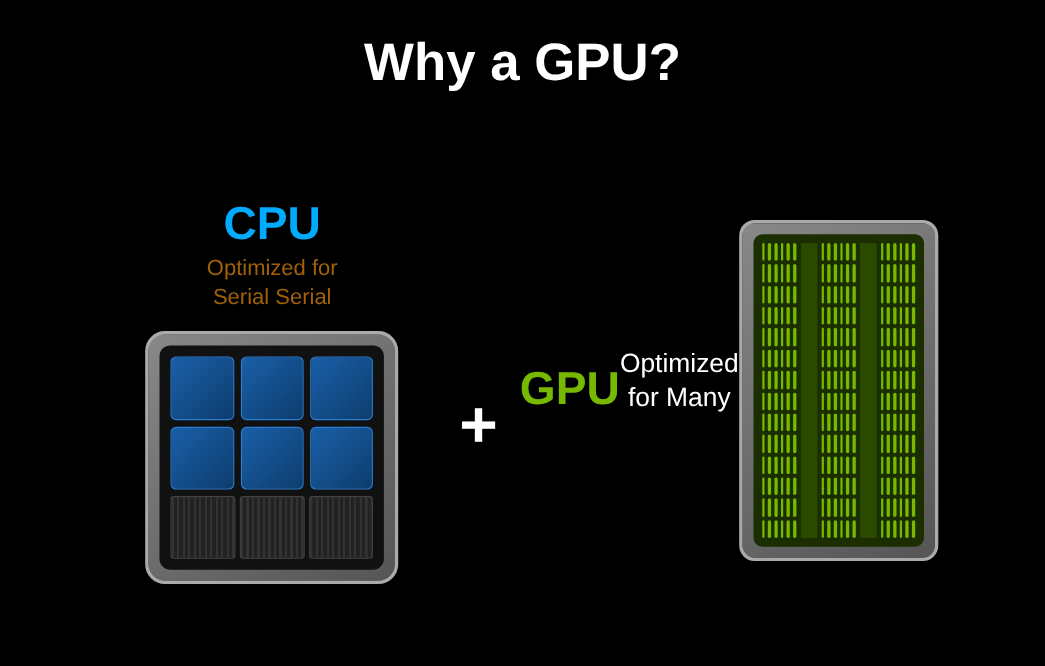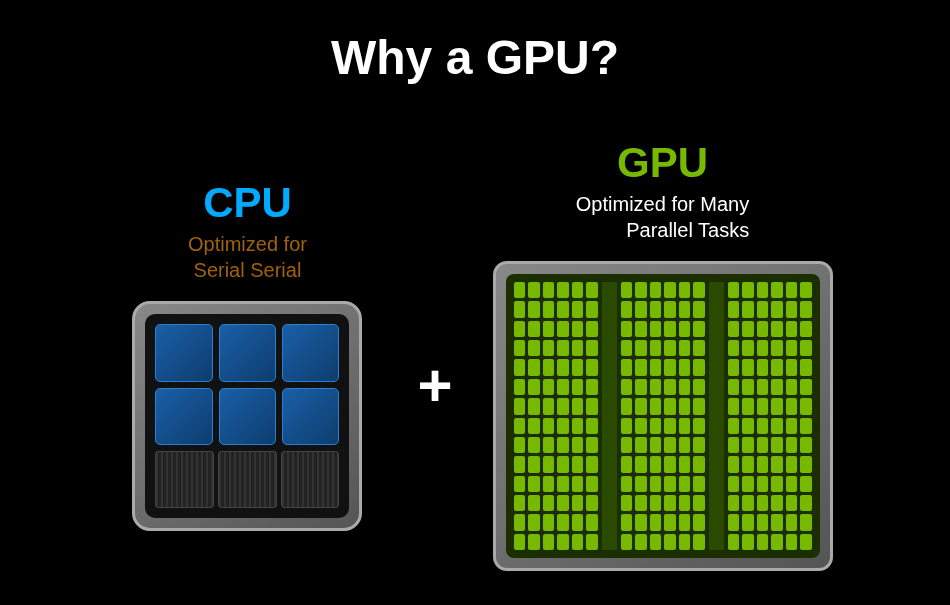--- a/index.html
+++ b/index.html
@@ -118,36 +118,36 @@
       color: #fff;
       font-size: 60px;
       font-weight: bold;
       margin: 0 20px;
       margin-top: 60px;
     }
 
     
     .gpu-section {
       display: flex;
-      flex-direction: column;
+      flex-direction: row;
       align-items: center;
       width: 380px;
     }
 
     .gpu-label {
       color: #76b900;
       font-size: 42px;
       font-weight: bold;
       margin-bottom: 4px;
     }
 
     .gpu-description {
       color: #fff;
-      font-size: 20px;
-      text-align: right;
+      font-size: 24px;
+      text-align: center;
       margin-bottom: 18px;
       line-height: 1.3;
     }
 
     
     .gpu-chip {
       width: 340px;
       height: 310px;
       background: linear-gradient(145deg, #888, #555);
       border-radius: 14px;
@@ -215,21 +215,20 @@
       </div>
     </div>
   </div>
 
   <div class="plus-sign">+</div>
 
   <div class="gpu-section">
     <div class="gpu-label">GPU</div>
     <div class="gpu-description">
       <span>Optimized for Many</span><br>
-      <span>Parallel Tasks</span>
     </div>
     <div class="gpu-chip">
       <div class="gpu-chip-inner-wrapper">
 
         <div class="gpu-column-group" id="gpuGroup1" style="grid-template-columns: repeat(6, 1fr); grid-template-rows: repeat(14, 1fr);">
             <div class="gpu-core"></div>
             <div class="gpu-core"></div>
             <div class="gpu-core"></div>
             <div class="gpu-core"></div>
             <div class="gpu-core"></div>

